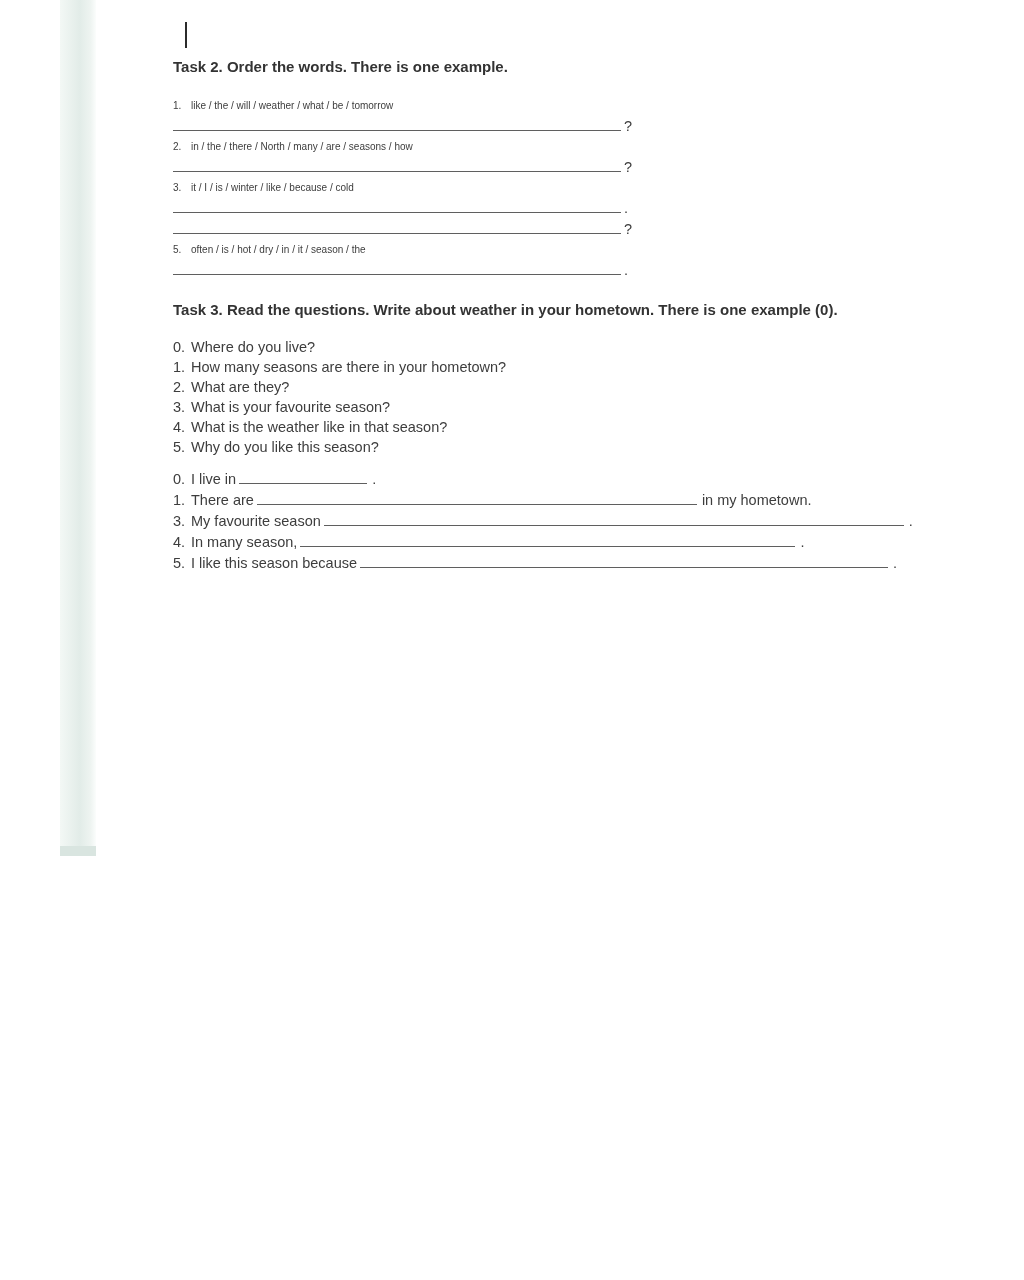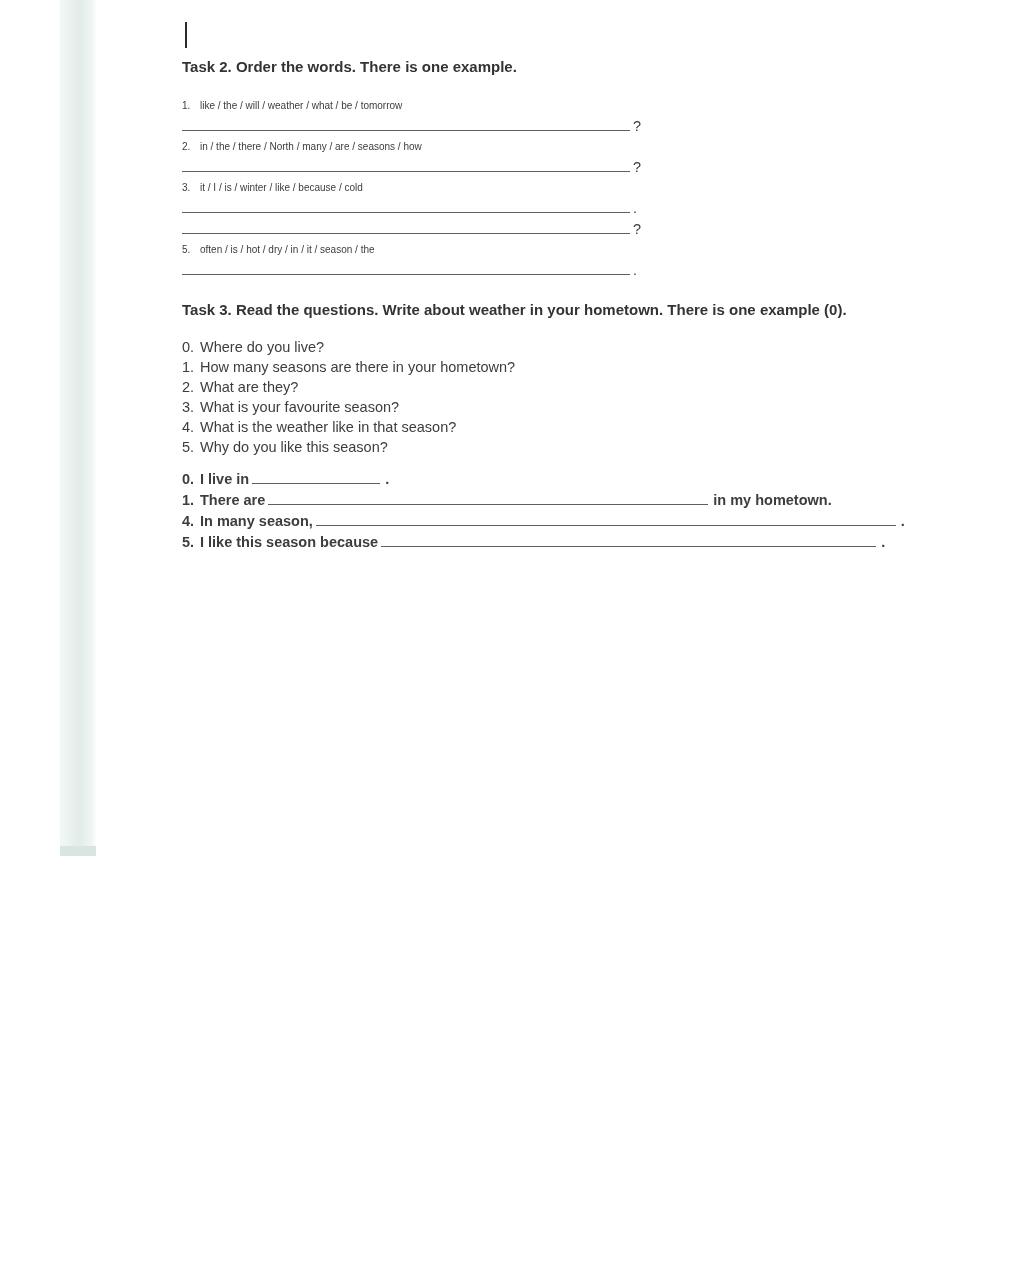--- a/index.html
+++ b/index.html
@@ -10,37 +10,37 @@
     position:absolute; left:60px; top:0; width:36px; height:856px;
     background:linear-gradient(90deg,#f3f8f5 0%, #e2ece8 55%, #eef4f1 85%, #fbfdfc 100%);
   }
   .left-strip::after{
     content:""; position:absolute; left:0; bottom:0; width:100%; height:10px;
     background:#d9e5e0;
   }
 
   .caret { position:absolute; left:185px; top:22px; width:2px; height:26px; background:#2b2b2b; }
 
-  .content { position:absolute; left:182px; top:58px; width:820px; }
+  .content { position:absolute; left:173px; top:58px; width:820px; }
 
   .task-title { font-size:15px; font-weight:bold; color:#333; white-space:nowrap; height:20px; line-height:18px; }
   .task-title.first { margin-bottom:18px; }
   .task-title.task3 { margin-top:20px; }
 
   .t2-text { font-size:10px; line-height:20px; height:20px; white-space:nowrap; }
   .t2-blankrow { height:21px; line-height:20px; font-size:14.5px; }
   .num { display:inline-block; min-width:18px; }
   .blank { display:inline-block; height:14px; border-bottom:1px solid #5f5f5f; vertical-align:baseline; }
   .t2-blank { width:448px; }
   .punct { margin-left:3px; }
 
   .q-list { margin-top:16px; }
   .q-line { font-size:14.5px; line-height:20px; height:20px; white-space:nowrap; }
 
-  .a-list { margin-top:12px;font-weight:bold; }
+  .a-list { margin-top:12px; }
   .a-line { font-size:14.5px; line-height:21px; height:21px; white-space:nowrap; }
   .a-line .blank { margin-left:3px; }
   .a-line .suffix { margin-left:5px; }
   .a-line:nth-child(1) .blank { width:128px; }
   .a-line:nth-child(2) .blank { width:440px; }
   .a-line:nth-child(3) .blank { width:580px; }
   .a-line:nth-child(4) .blank { width:495px; }
   .a-line:nth-child(5) .blank { width:528px; }
   .a-line:nth-child(6) .blank { width:438px; }
 </style>
@@ -86,18 +86,19 @@
       <div class="q-line"><span class="num">1.</span><span>How many seasons are there in your hometown?</span></div>
       <div class="q-line"><span class="num">2.</span><span>What are they?</span></div>
       <div class="q-line"><span class="num">3.</span><span>What is your favourite season?</span></div>
       <div class="q-line"><span class="num">4.</span><span>What is the weather like in that season?</span></div>
       <div class="q-line"><span class="num">5.</span><span>Why do you like this season?</span></div>
     </div>
 
     <div class="a-list">
       <div class="a-line"><span class="num">0.</span><span>I live in</span><span class="blank"></span><span class="suffix">.</span></div>
       <div class="a-line"><span class="num">1.</span><span>There are</span><span class="blank"></span><span class="suffix">in my hometown.</span></div>
+      <div class="a-line"><span class="num">3.</span><span>My favourite season</span><span class="blank"></span><span class="suffix">.</span></div>
       <div class="a-line"><span class="num">4.</span><span>In many season,</span><span class="blank"></span><span class="suffix">.</span></div>
       <div class="a-line"><span class="num">5.</span><span>I like this season because</span><span class="blank"></span><span class="suffix">.</span></div>
     </div>
 
   </div>
 </div>
 
 </body></html>

